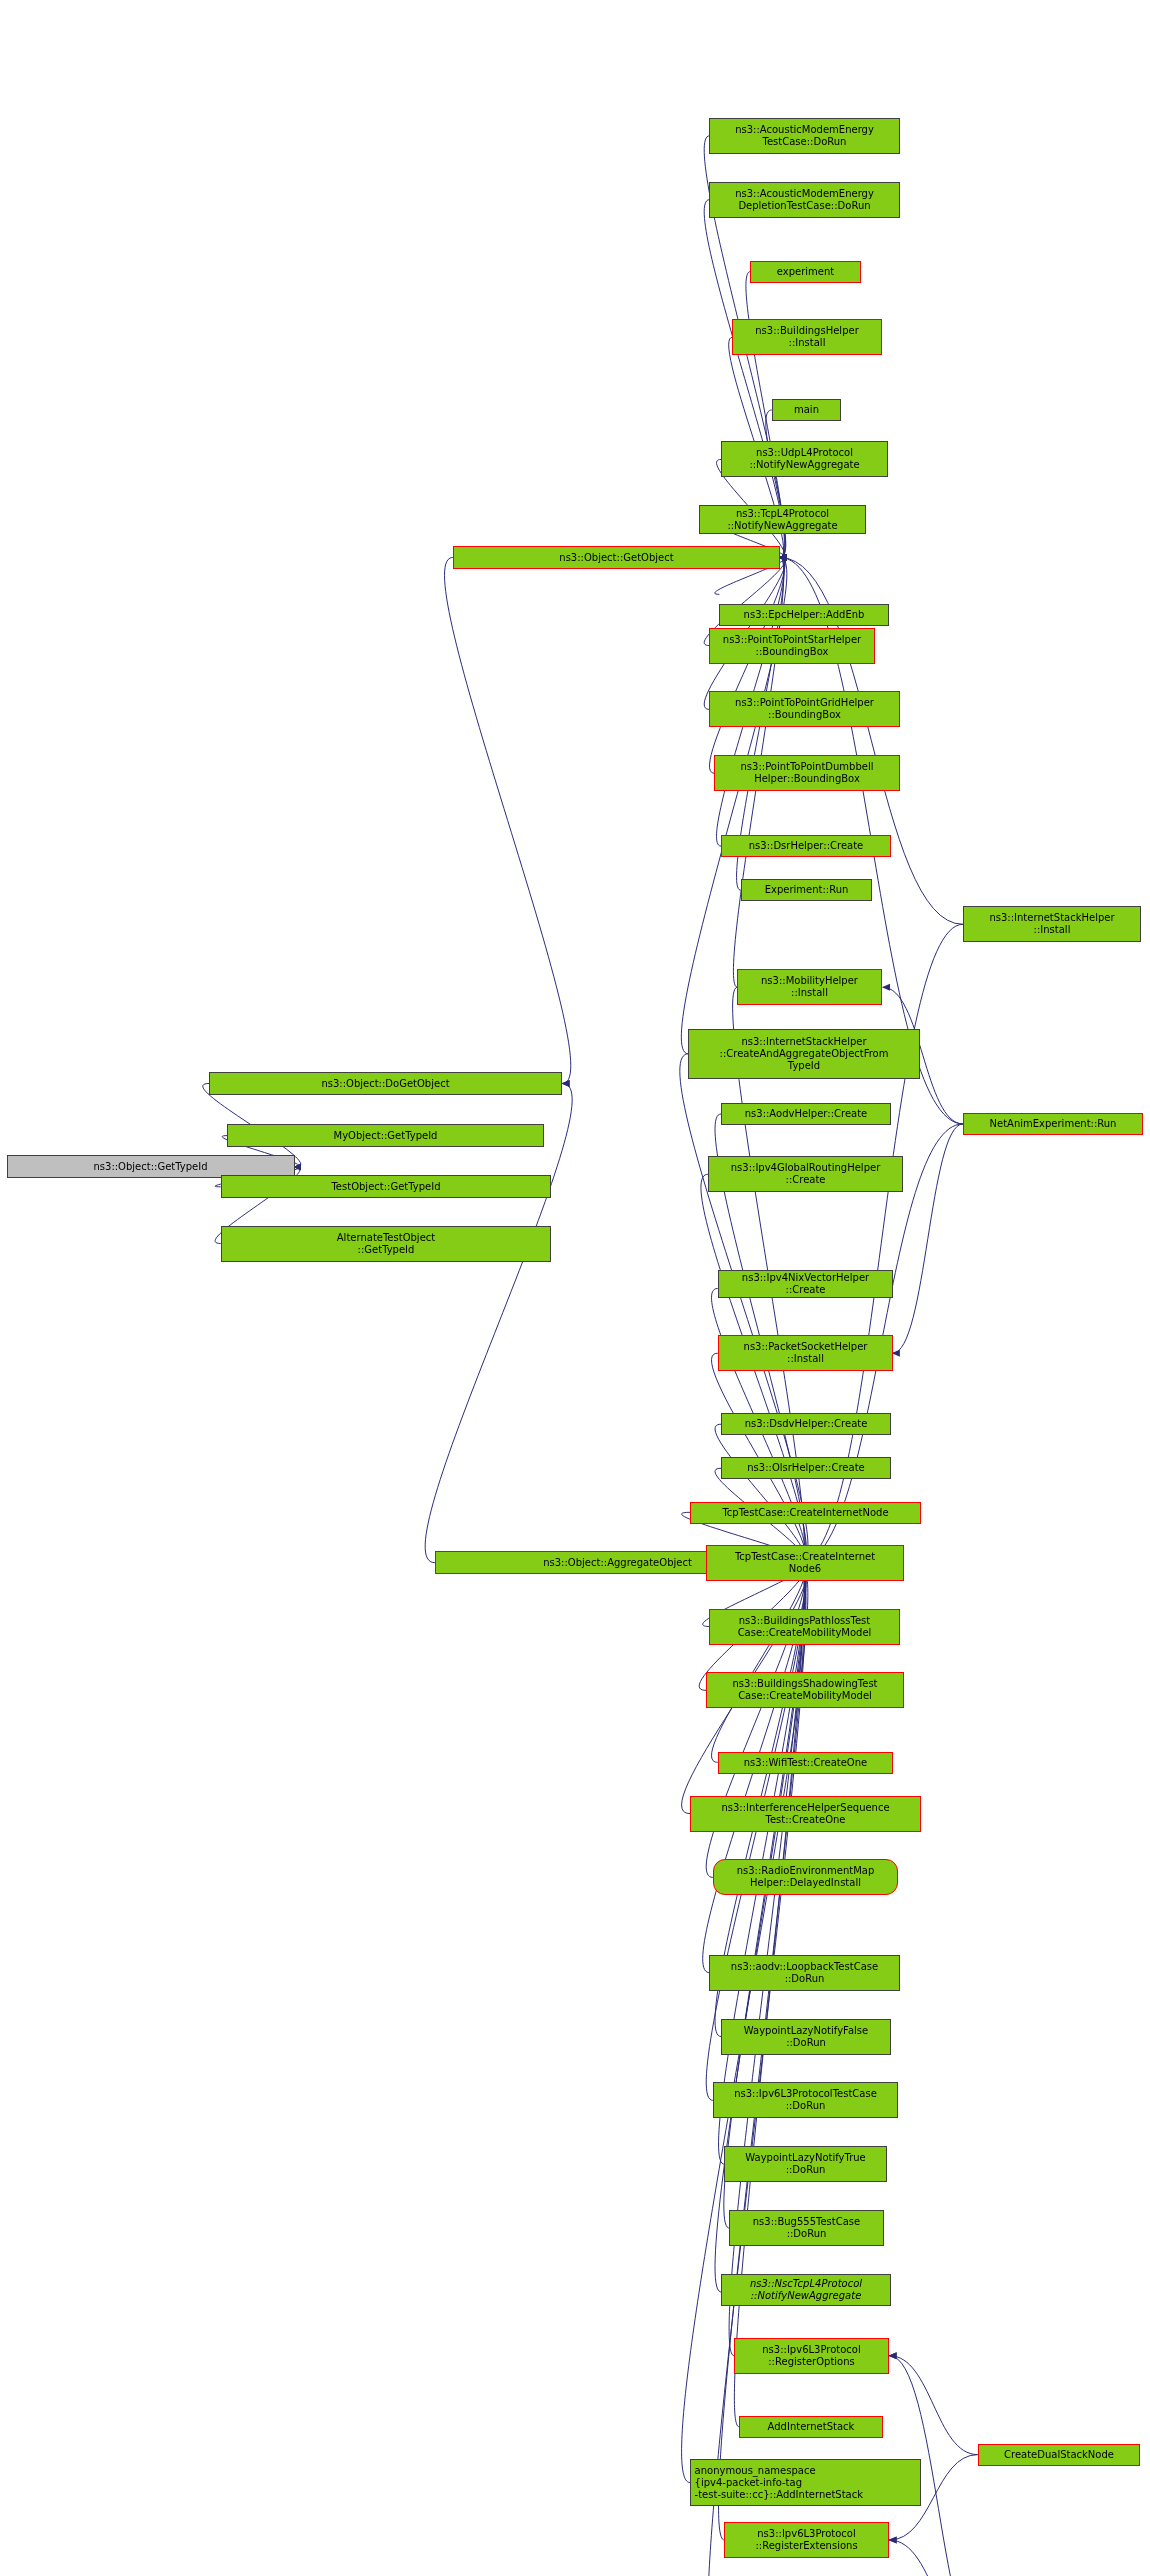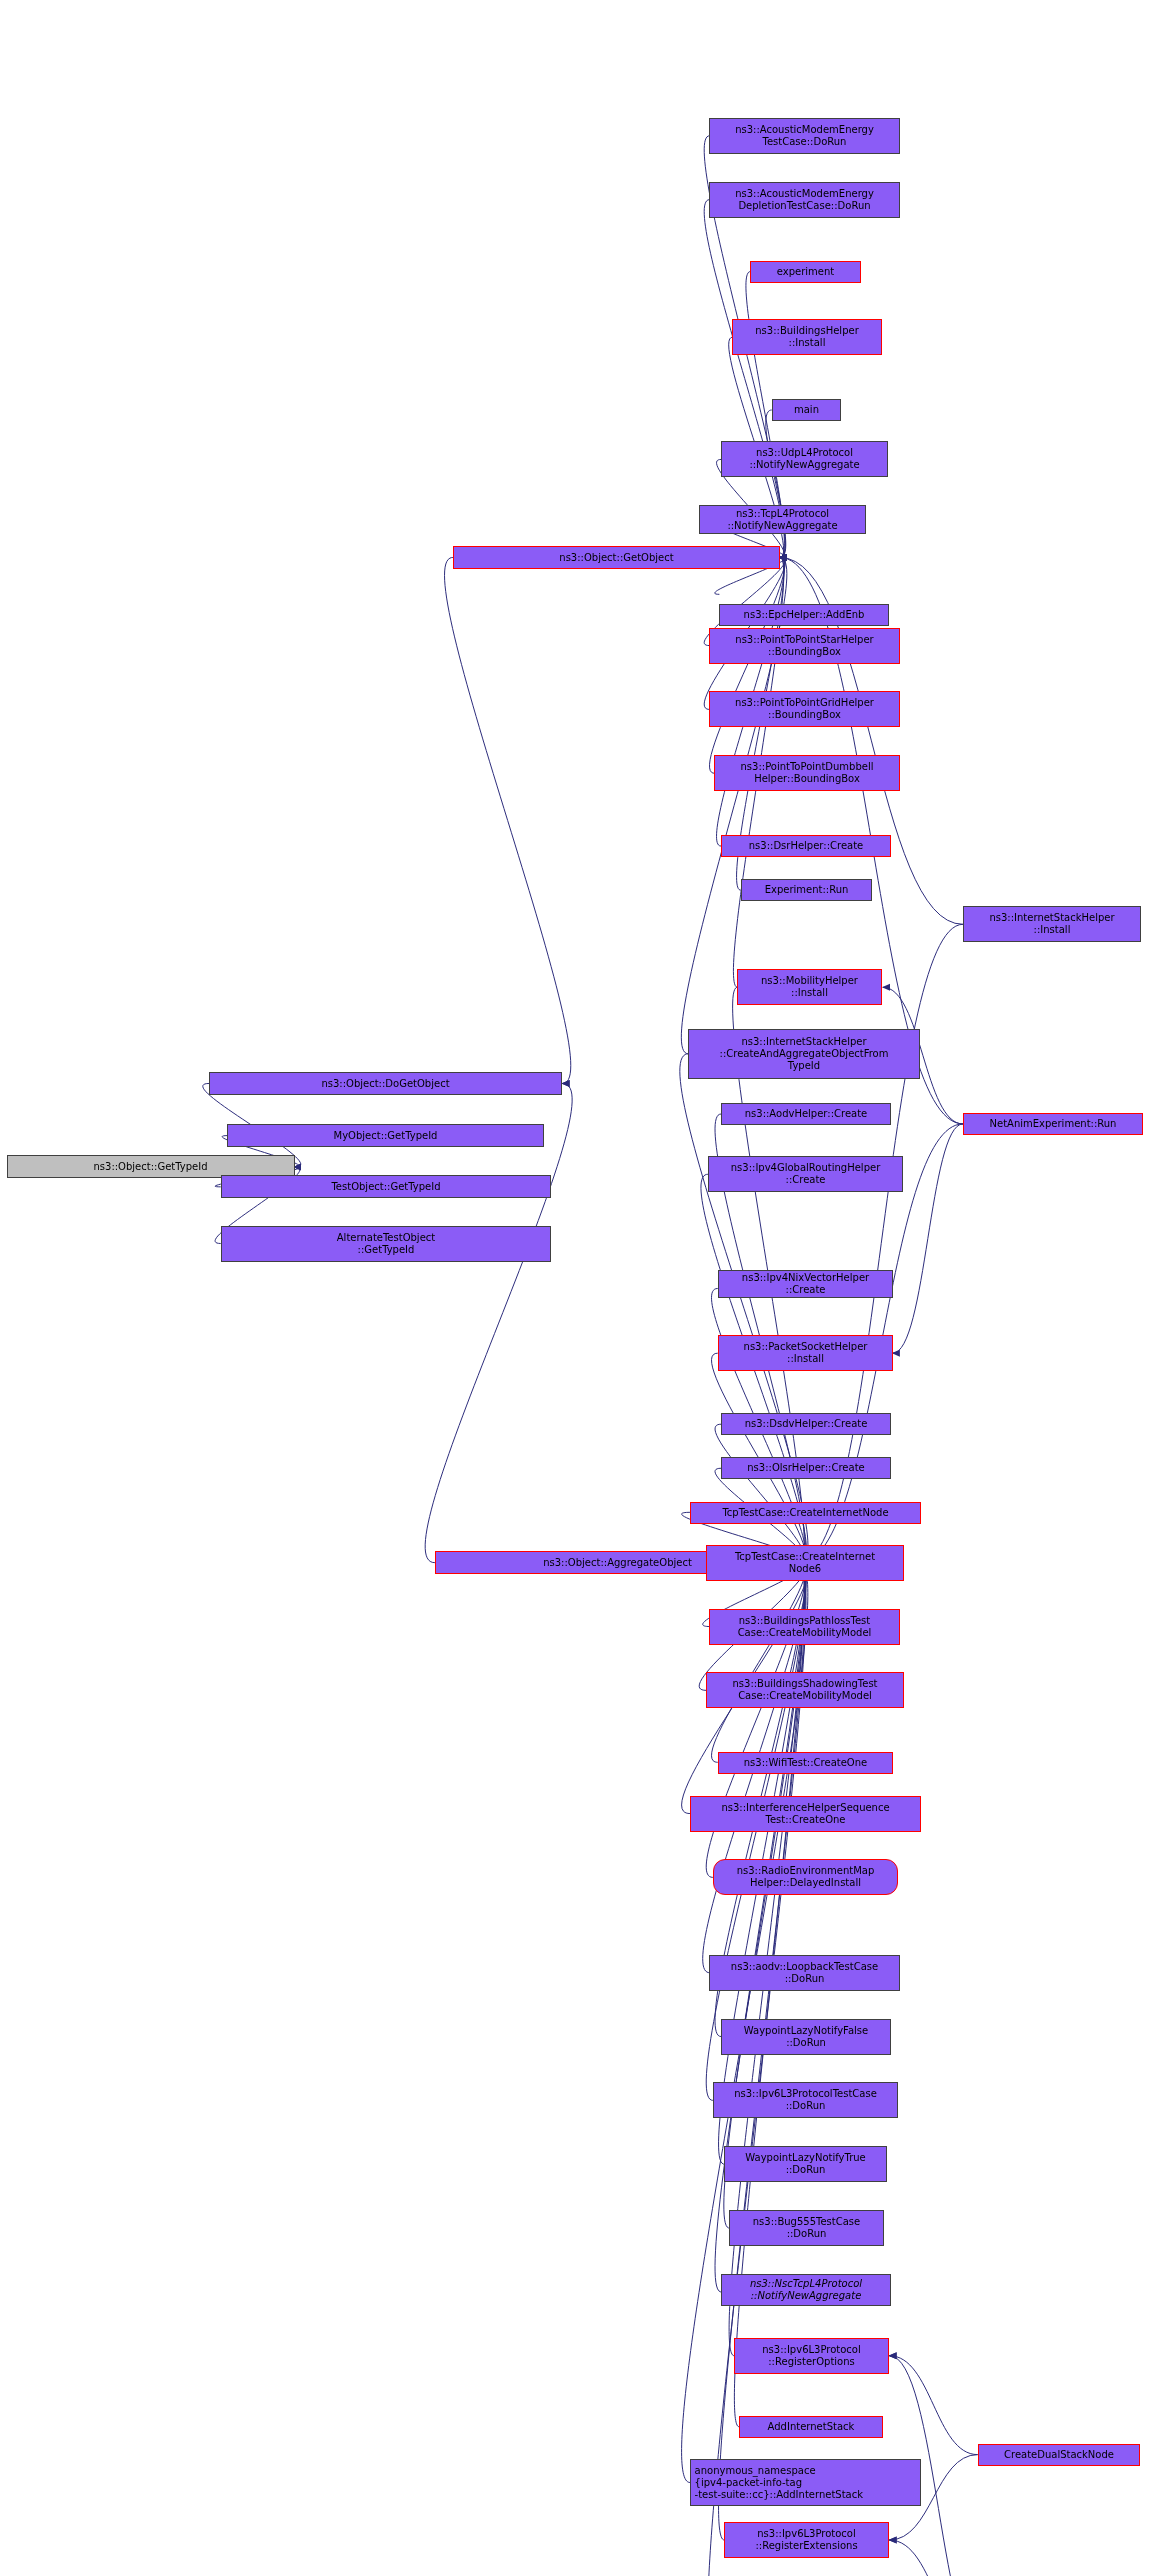--- a/index.html
+++ b/index.html
@@ -6,21 +6,21 @@
   body{font-family:"DejaVu Sans","Liberation Sans",sans-serif;}
   #graph{position:relative;width:1151px;height:2576px;background:#ffffff;overflow:hidden;}
   #edges{position:absolute;left:0;top:0;width:1151px;height:2576px;}
   .node{
     position:absolute;
     box-sizing:border-box;
     display:flex;
     align-items:center;
     justify-content:center;
     text-align:center;
-    background:#8b5cf6;
+    background:#84cc16;
     color:#000000;
     font-size:10px;
     line-height:12px;
     letter-spacing:0px;
     white-space:pre-line;
     z-index:5;
   }
   .node.black{border:0.9px solid #404040;}
   .node.red{border:0.9px solid #ff0000;}
   .node.root{border:0.9px solid #404040;background:#bfbfbf;}
@@ -109,21 +109,21 @@
 DepletionTestCase::DoRun</span></div>
       <div class="node red" style="left: 750px; top: 261px; width: 111px; height: 21.6px;"><span>experiment</span></div>
       <div class="node red" style="left: 732px; top: 319px; width: 150px; height: 36px;"><span>ns3::BuildingsHelper
 ::Install</span></div>
       <div class="node black" style="left: 772px; top: 399px; width: 69px; height: 21.6px;"><span>main</span></div>
       <div class="node black" style="left: 721px; top: 441px; width: 167px; height: 36px;"><span>ns3::UdpL4Protocol
 ::NotifyNewAggregate</span></div>
       <div class="node black" style="left: 699px; top: 505px; width: 167px; height: 29px;"><span>ns3::TcpL4Protocol
 ::NotifyNewAggregate</span></div>
       <div class="node black" style="left: 719px; top: 584px; width: 170px; height: 21.6px; margin-top: 20px;"><span>ns3::EpcHelper::AddEnb</span></div>
-      <div class="node red" style="left: 709px; top: 628px; width: 191px; height: 36px;"><span>ns3::PointToPointStarHelper
+      <div class="node red" style="left: 709px; top: 628px; width: 166px; height: 36px;"><span>ns3::PointToPointStarHelper
 ::BoundingBox</span></div>
       <div class="node red" style="left: 709px; top: 691px; width: 191px; height: 36px;"><span>ns3::PointToPointGridHelper
 ::BoundingBox</span></div>
       <div class="node red" style="left: 714px; top: 755px; width: 186px; height: 36px;"><span>ns3::PointToPointDumbbell
 Helper::BoundingBox</span></div>
       <div class="node red" style="left: 721px; top: 835px; width: 170px; height: 21.6px;"><span>ns3::DsrHelper::Create</span></div>
       <div class="node black" style="left: 741px; top: 879px; width: 131px; height: 21.6px;"><span>Experiment::Run</span></div>
       <div class="node red" style="left: 737px; top: 969px; width: 145px; height: 36px;"><span>ns3::MobilityHelper
 ::Install</span></div>
       <div class="node black" style="left: 688px; top: 1029px; width: 232px; height: 50px;"><span>ns3::InternetStackHelper

